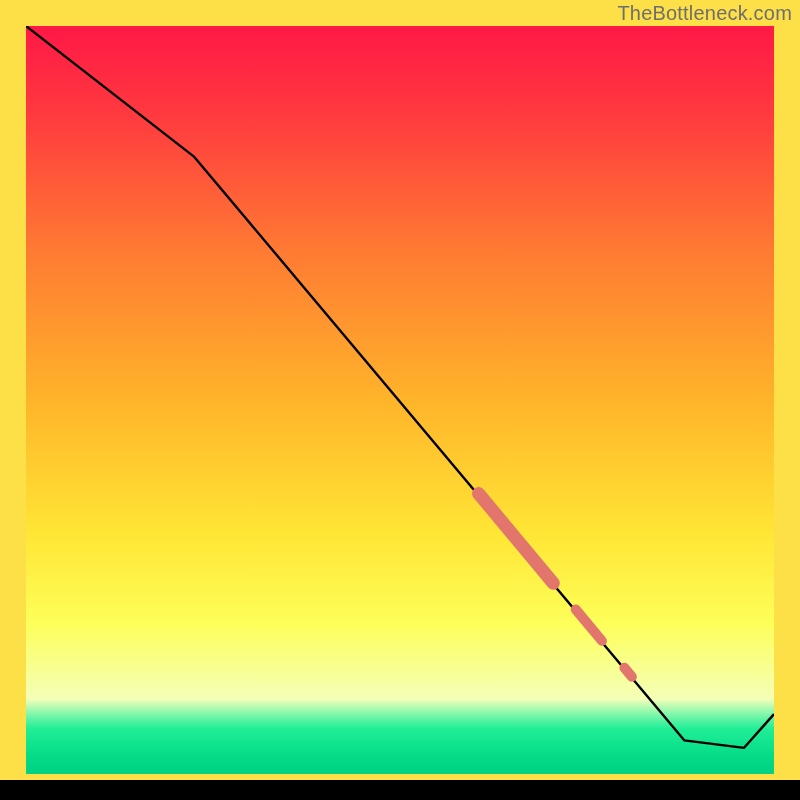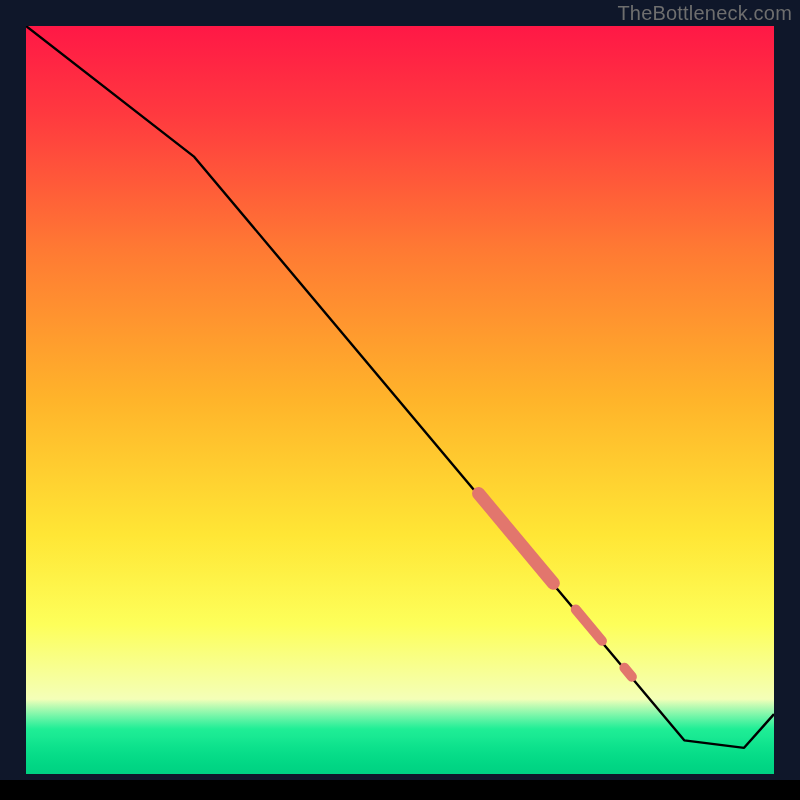--- a/index.html
+++ b/index.html
@@ -8,21 +8,21 @@
     width: 800px;
     height: 800px;
     background: #000;
     overflow: hidden;
     font-family: Arial, Helvetica, sans-serif;
   }
   .frame {
     position: relative;
     width: 800px;
     height: 780px;
-    background: #0f172a;
+    background: #fde047;
   }
   .plot-area {
     position: absolute;
     left: 26px;
     top: 26px;
     width: 748px;
     height: 748px;
     
   }
   .green-band {

